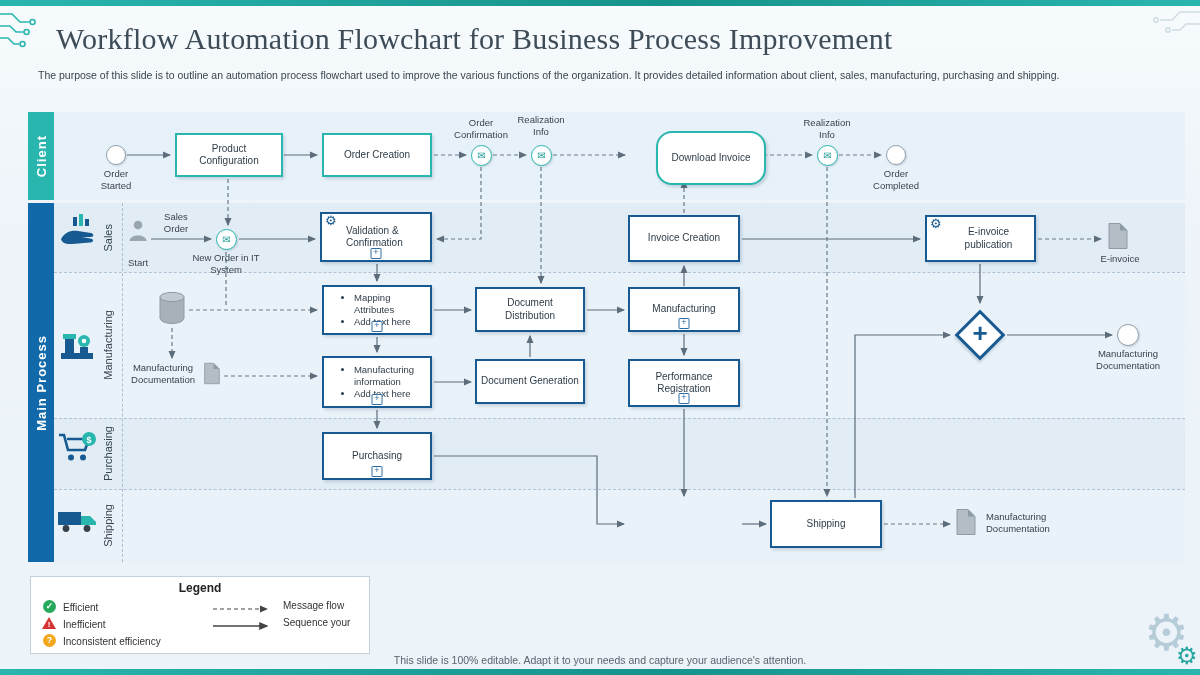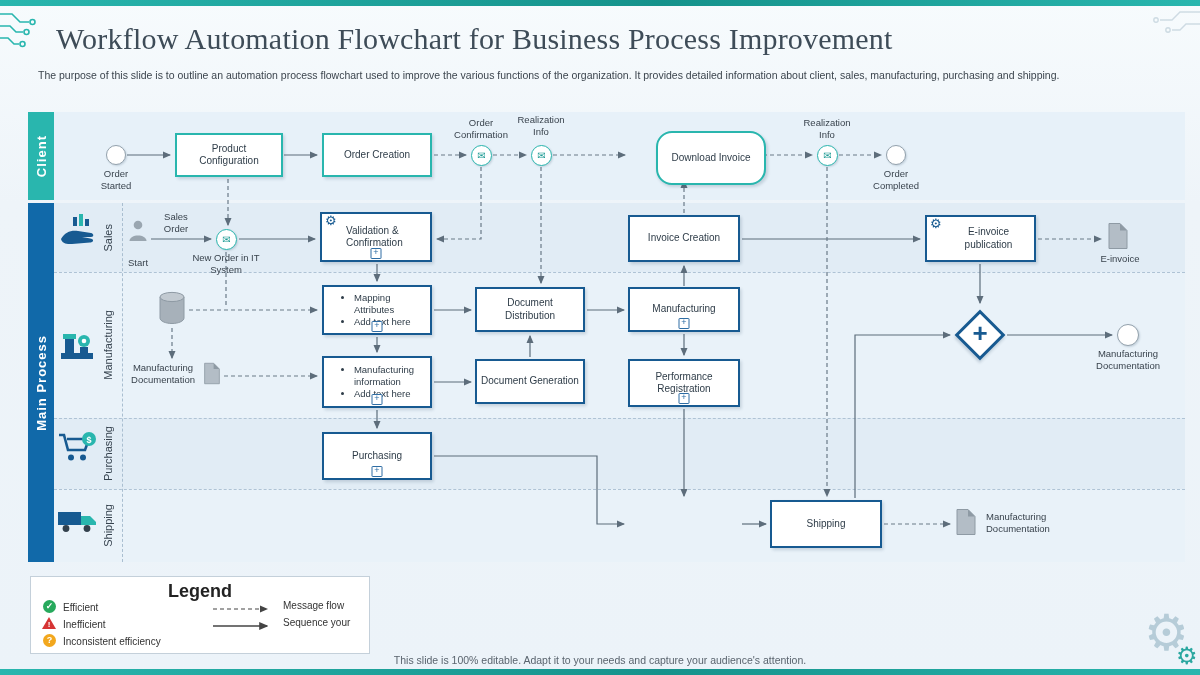--- a/index.html
+++ b/index.html
@@ -39,21 +39,21 @@
   .bullets{list-style:disc;margin:0;padding:0 0 0 14px;text-align:left;font-size:9.5px;color:#2e3c48;}
   .bullets li{margin:1px 12px;}
   .diamond{position:absolute;left:962px;top:317px;width:36px;height:36px;background:#fff;
     border:3px solid #175a91;transform:rotate(45deg);box-shadow:1.5px 2px 3px rgba(30,60,90,.2);box-sizing:border-box;}
   .diamond-plus{position:absolute;left:962px;top:315px;width:36px;height:36px;display:flex;
     align-items:center;justify-content:center;font-size:26px;font-weight:bold;color:#175a91;}
   .vsep{position:absolute;left:122px;top:203px;height:359px;border-left:1px dashed #a9bed0;}
   .hsep{position:absolute;left:54px;width:1131px;border-top:1px dashed #afc3d5;}
   .legend{position:absolute;left:30px;top:576px;width:340px;height:78px;background:#fff;
     border:1px solid #c4d0da;box-sizing:border-box;}
-  .legend-title{position:absolute;left:0;top:4px;width:100%;text-align:center;font-size:18px;font-weight:bold;color:#222;}
+  .legend-title{position:absolute;left:0;top:4px;width:100%;text-align:center;font-size:12px;font-weight:bold;color:#222;}
   .lg-label{position:absolute;font-size:10px;color:#333;}
   .lg-circle{position:absolute;width:13px;height:13px;border-radius:50%;color:#fff;font-size:9px;
     line-height:13px;text-align:center;font-weight:bold;}
   .lg-tri{position:absolute;width:14px;height:12px;background:#d63434;
     clip-path:polygon(50% 0,100% 100%,0 100%);display:flex;align-items:flex-end;justify-content:center;
     color:#fff;font-size:8px;font-weight:bold;line-height:1;}
   .footer{position:absolute;left:300px;top:654px;width:600px;text-align:center;font-size:10.5px;color:#5a646e;}
   .conn{position:absolute;left:0;top:0;pointer-events:none;}
   .gear-deco{position:absolute;line-height:1;}
 </style>

